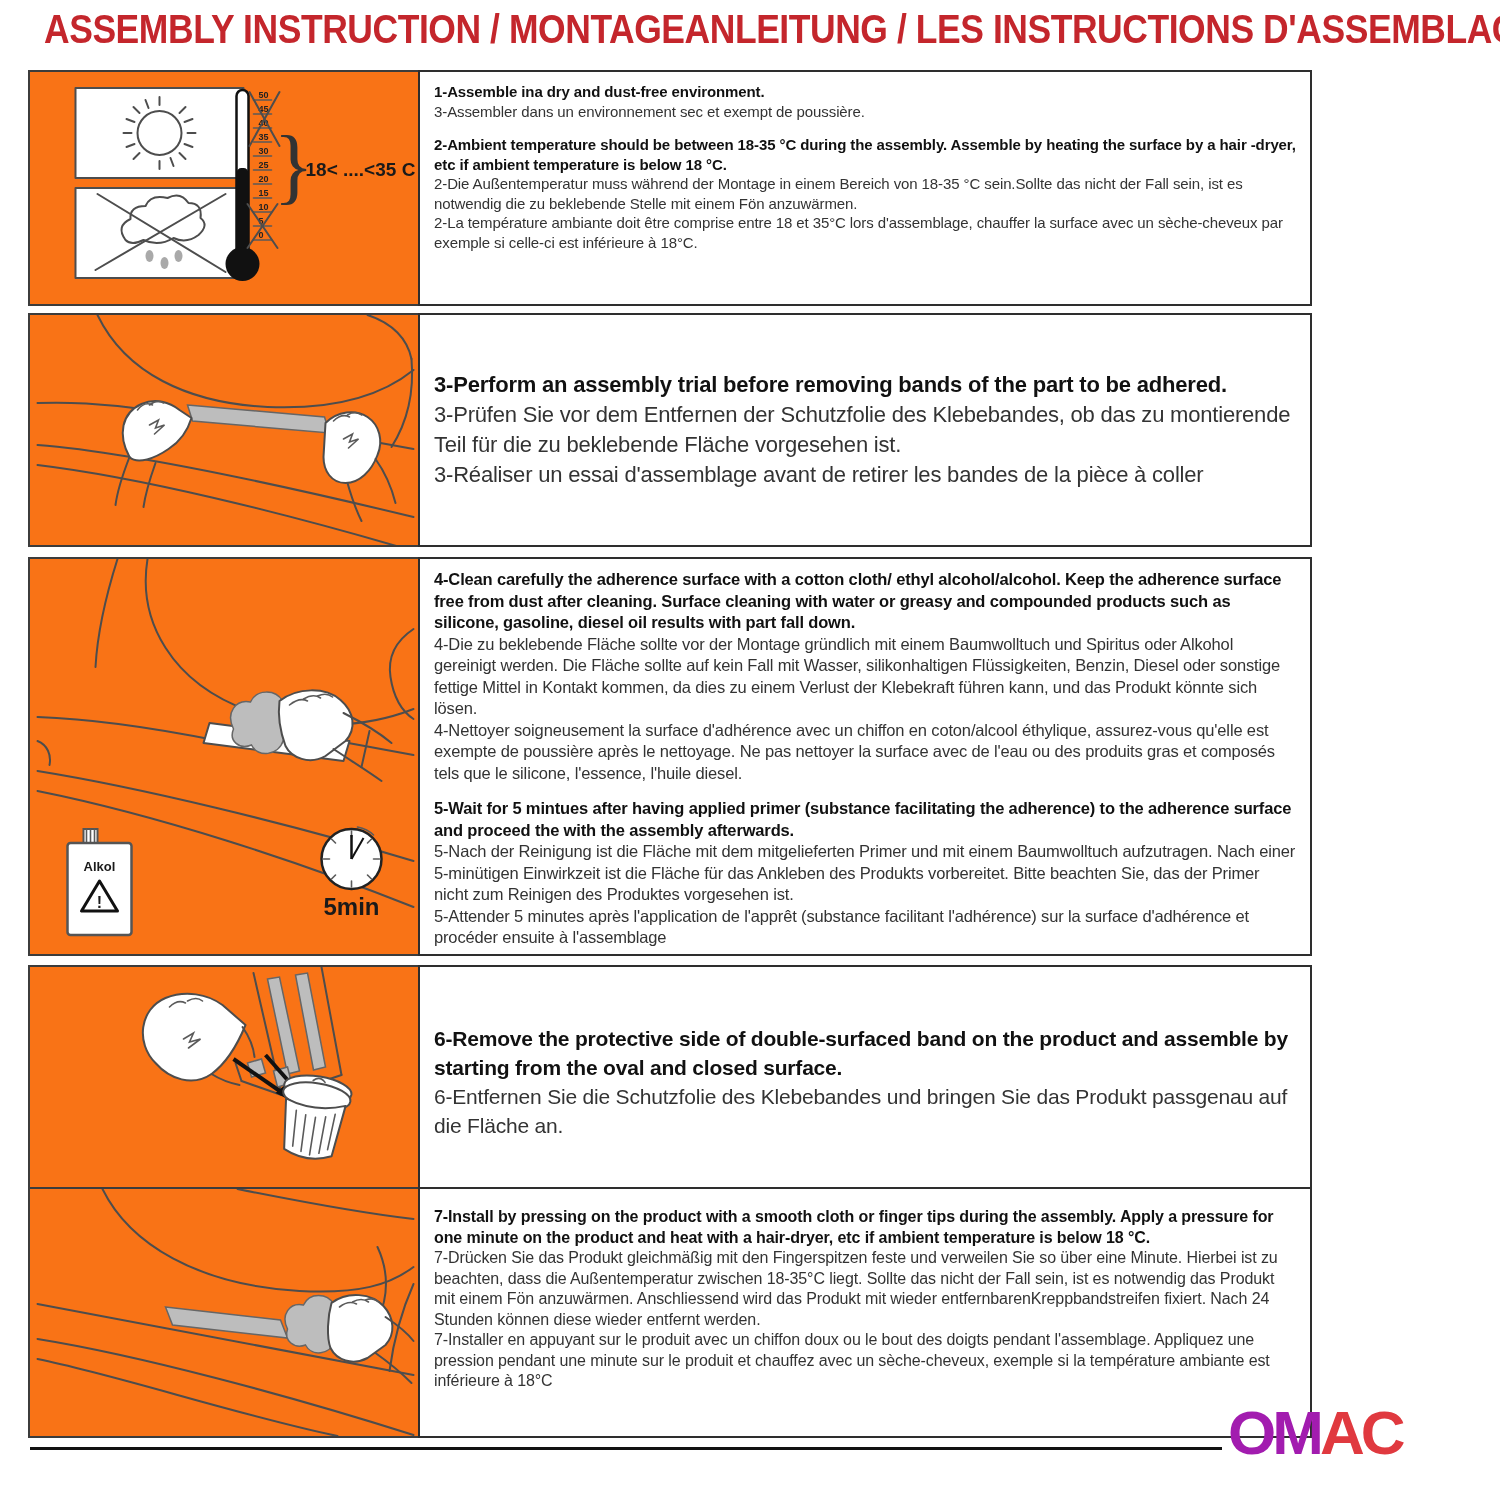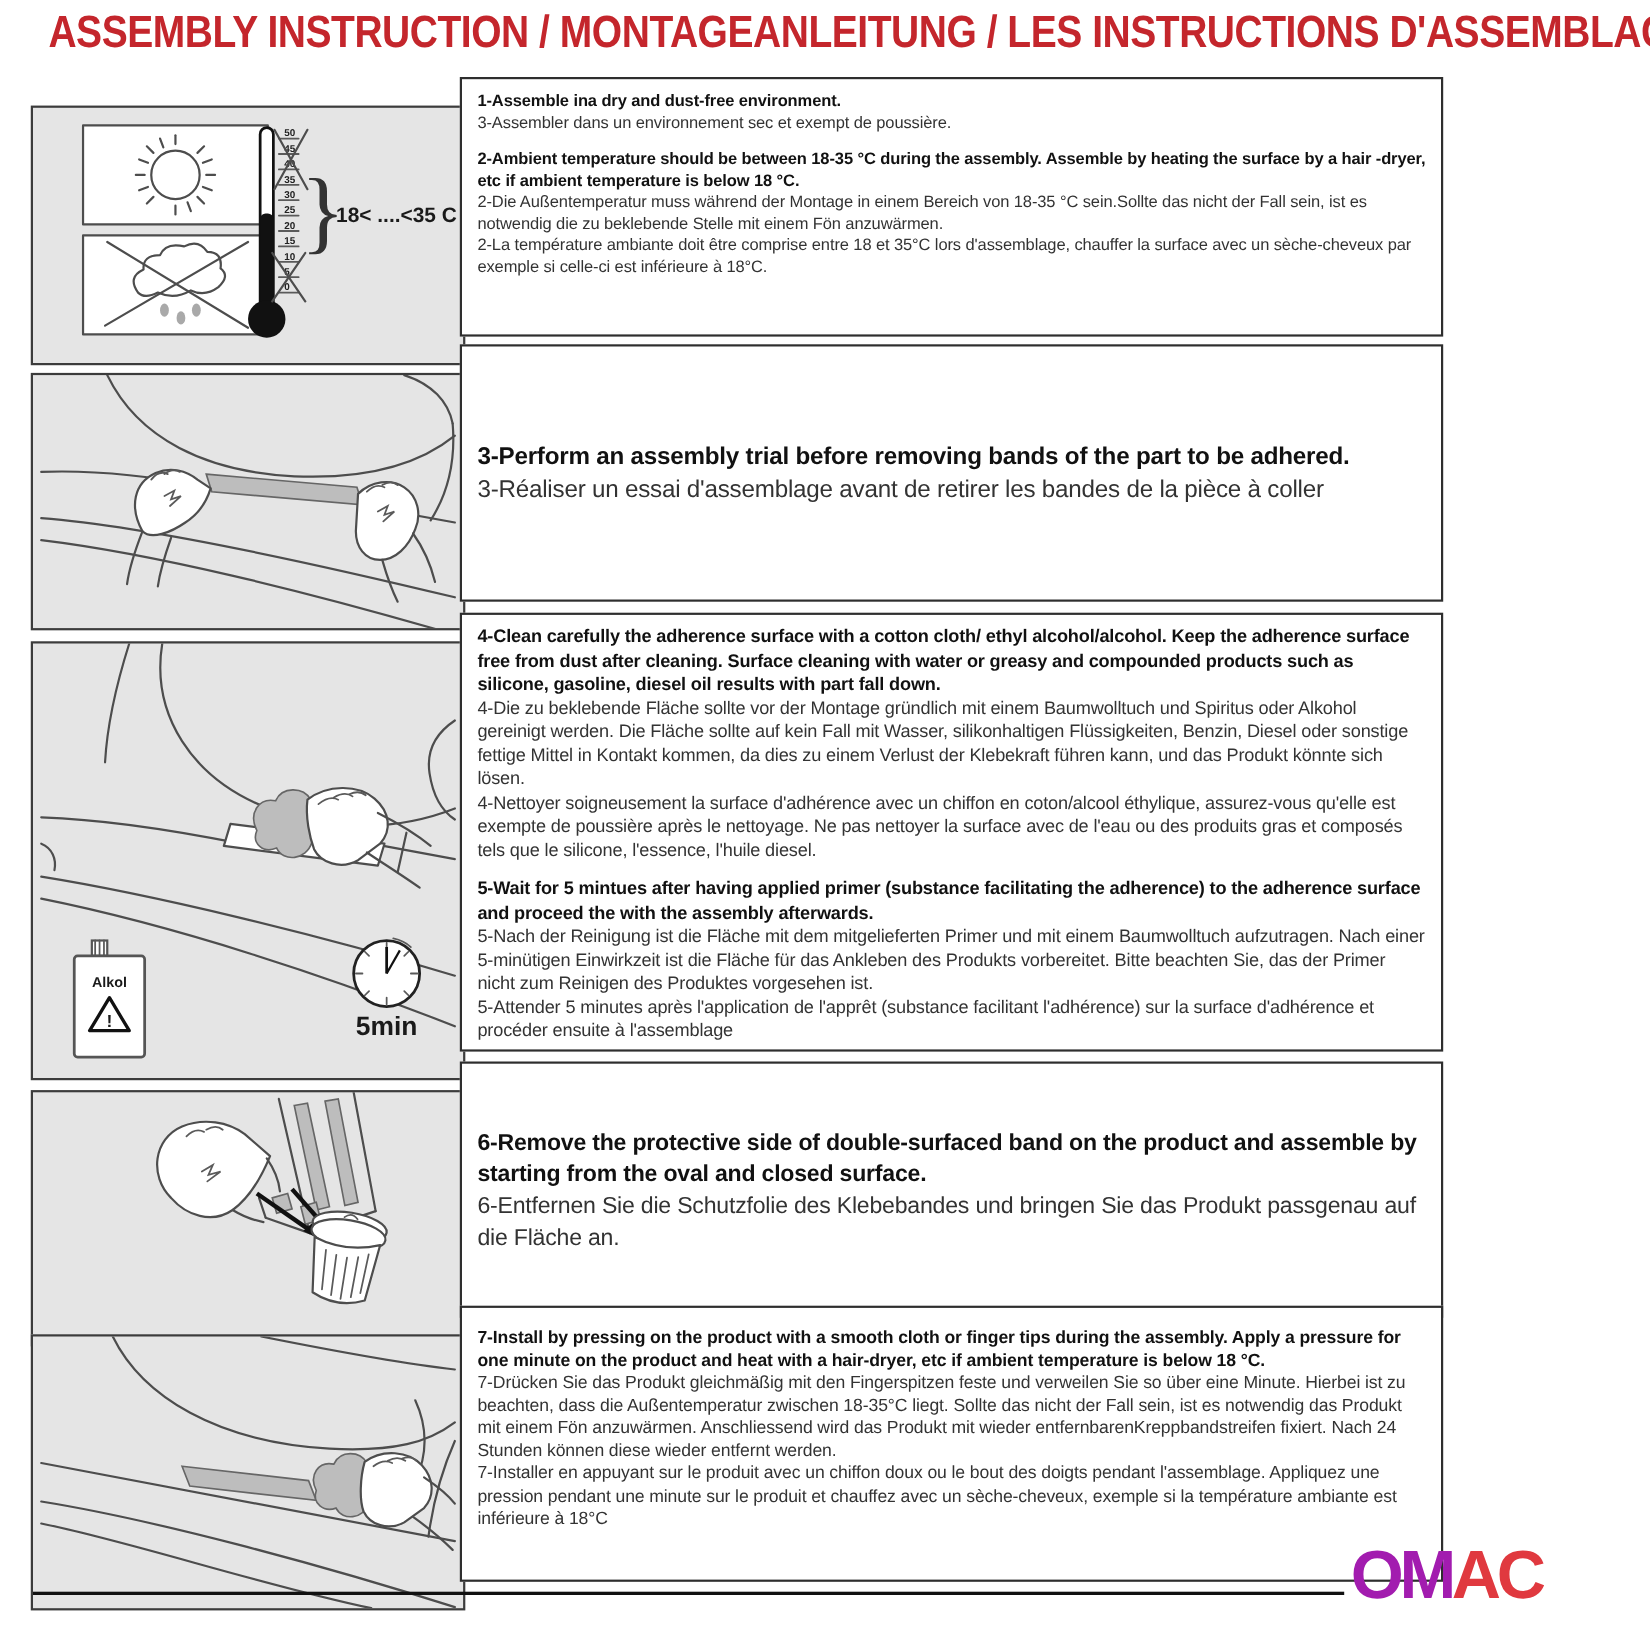--- a/index.html
+++ b/index.html
@@ -3,21 +3,21 @@
 <meta charset="utf-8">
 <style>
   html,body{margin:0;padding:0;background:#ffffff;}
   .page{position:relative;width:1500px;height:1500px;background:#fff;
         font-family:"Liberation Sans",sans-serif;overflow:hidden;}
   .title{position:absolute;left:44px;top:6px;margin:0;font-size:41px;font-weight:bold;
          color:#c4262c;white-space:nowrap;transform:scaleX(0.865);transform-origin:left top;
          letter-spacing:-0.5px;}
   .row{position:absolute;left:0;width:1500px;}
   .figbox{position:absolute;left:28px;width:395px;height:100%;border:2px solid #3c3c3c;
-          background:#e5e5e5;box-sizing:border-box;margin-top:26px;}
+          background:#f97316;box-sizing:border-box;}
   .figbox svg{display:block;width:100%;height:100%;}
   .textbox{position:absolute;left:418px;width:894px;height:100%;border:2px solid #2e2e2e;
            background:#fff;box-sizing:border-box;display:flex;flex-direction:column;
            padding:8px 14px;color:#333;}
   .textbox p{margin:0;}
   .b{font-weight:bold;color:#111;}
   .gap{margin-top:14px !important;}
   .s1{font-size:15px;line-height:19.5px;padding-top:10px;letter-spacing:-0.1px;}
   .s2{font-size:22px;line-height:30px;justify-content:center;letter-spacing:-0.2px;}
   .s3{font-size:16.5px;line-height:21.5px;padding-top:10px;letter-spacing:-0.15px;}
@@ -158,20 +158,21 @@
           <path class="lnthin" d="M 296,106 q 8,-8 16,-4"></path>
           <path class="lnthin" d="M 310,100 q 8,-5 14,0"></path>
           <polyline class="lnthin" points="306,124 315,119 312,127 321,124 311,133"></polyline>
           <path class="ln" d="M 338,144 C 348,158 354,172 358,188"></path>
           <path class="ln" d="M 310,168 C 314,182 318,194 324,206"></path>
         </g>
       </svg>
     </div>
     <div class="textbox s2">
       <p class="b">3-Perform an assembly trial before removing bands of the part to be adhered.</p>
+      <p>3-Prüfen Sie vor dem Entfernen der Schutzfolie des Klebebandes, ob das zu montierende Teil für die zu beklebende Fläche vorgesehen ist.</p>
       <p>3-Réaliser un essai d'assemblage avant de retirer les bandes de la pièce à coller</p>
     </div>
   </section>
 
   <section class="row" style="top:557px;height:399px;">
     <div class="figbox">
       <svg viewBox="0 0 376 395">
         <g class="ln">
           <path d="M 80,0 C 68,38 60,72 58,108"></path>
           <path d="M 110,0 C 100,62 134,124 212,152 C 268,171 325,170 376,150"></path>

